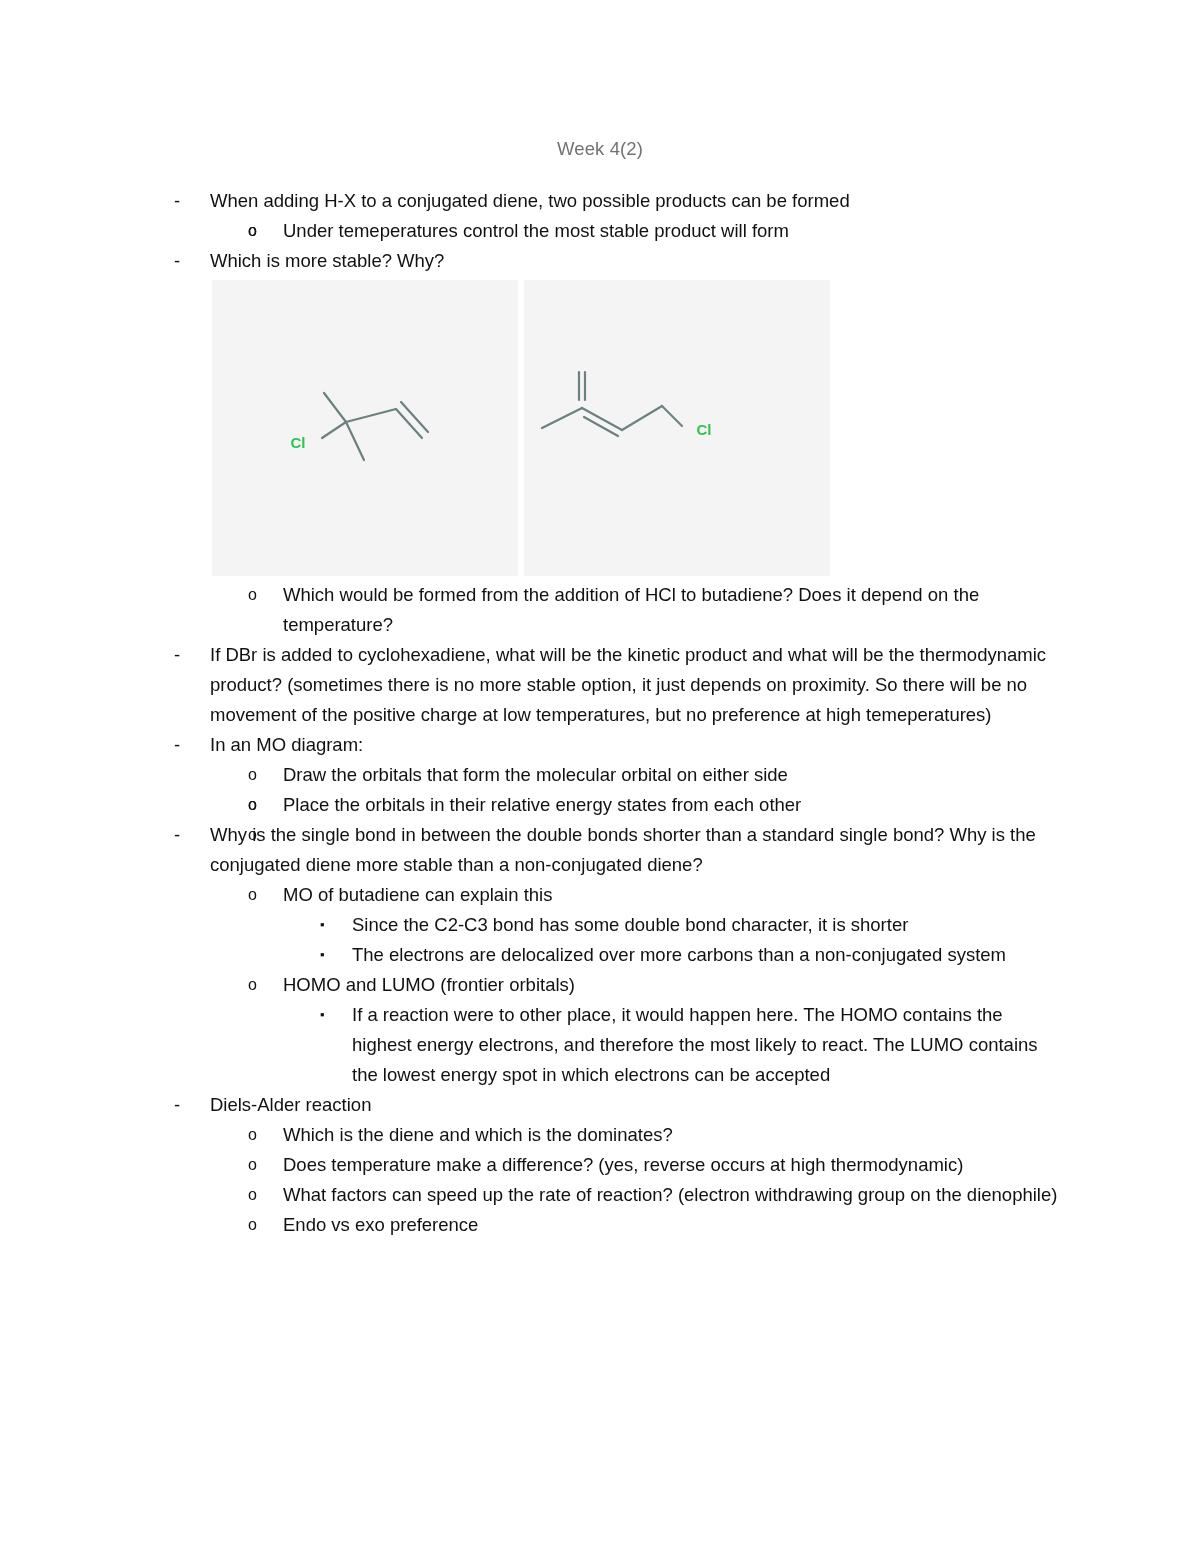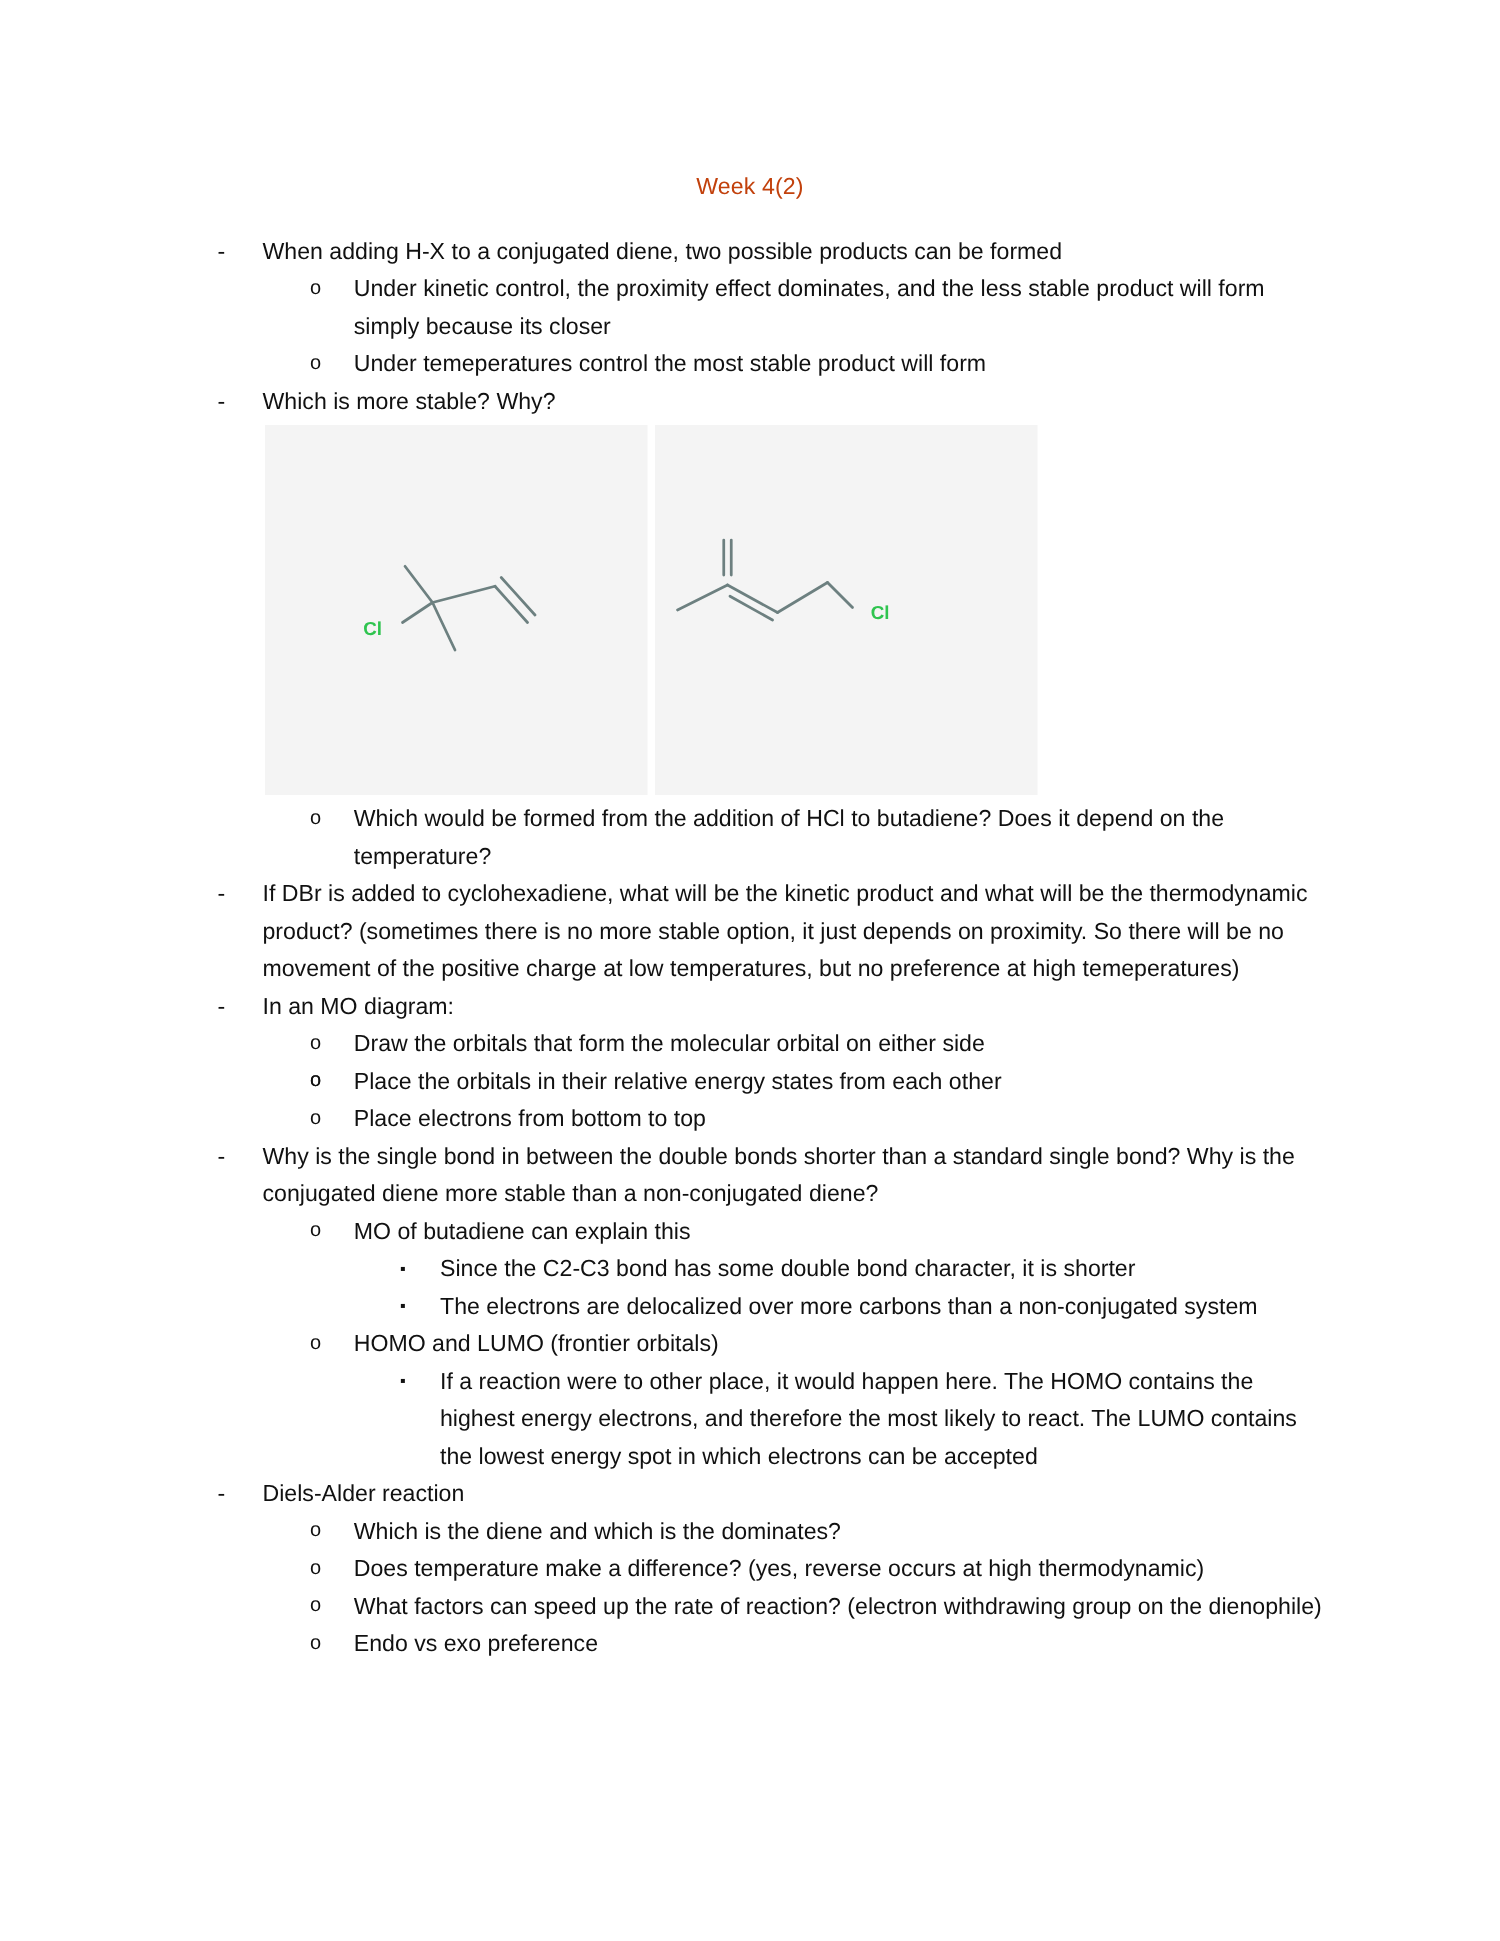--- a/index.html
+++ b/index.html
@@ -23,21 +23,21 @@
     background: #ffffff;
   }
   .doc-title {
     position: absolute;
     left: 0;
     top: 138px;
     width: 1200px;
     text-align: center;
     font-size: 18.5px;
     letter-spacing: 0.1px;
-    color: #c2410c;
+    color: #737373;
   }
   .body-block {
     position: absolute;
     left: 168px;
     top: 186px;
     width: 890px;
   }
   .li {
     position: relative;
     font-size: 18.5px;
@@ -119,21 +119,20 @@
 
   <div class="body-block">
 
     <div class="li lvl1">
       <span class="marker">-</span>
       <span class="txt">When adding H-X to a conjugated diene, two possible products can be formed</span>
     </div>
 
     <div class="li lvl2">
       <span class="marker">o</span>
-      <span class="txt">Under kinetic control, the proximity effect dominates, and the less stable product will form simply because its closer</span>
     </div>
 
     <div class="li lvl2">
       <span class="marker">o</span>
       <span class="txt">Under temeperatures control the most stable product will form</span>
     </div>
 
     <div class="li lvl1">
       <span class="marker">-</span>
       <span class="txt">Which is more stable? Why?</span>
@@ -208,21 +207,20 @@
       <span class="marker">o</span>
     </div>
 
     <div class="li lvl2">
       <span class="marker">o</span>
       <span class="txt">Place the orbitals in their relative energy states from each other</span>
     </div>
 
     <div class="li lvl2">
       <span class="marker">o</span>
-      <span class="txt">Place electrons from bottom to top</span>
     </div>
 
     <div class="li lvl1">
       <span class="marker">-</span>
       <span class="txt">Why is the single bond in between the double bonds shorter than a standard single bond? Why is the conjugated diene more stable than a non-conjugated diene?</span>
     </div>
 
     <div class="li lvl2">
       <span class="marker">o</span>
       <span class="txt">MO of butadiene can explain this</span>

